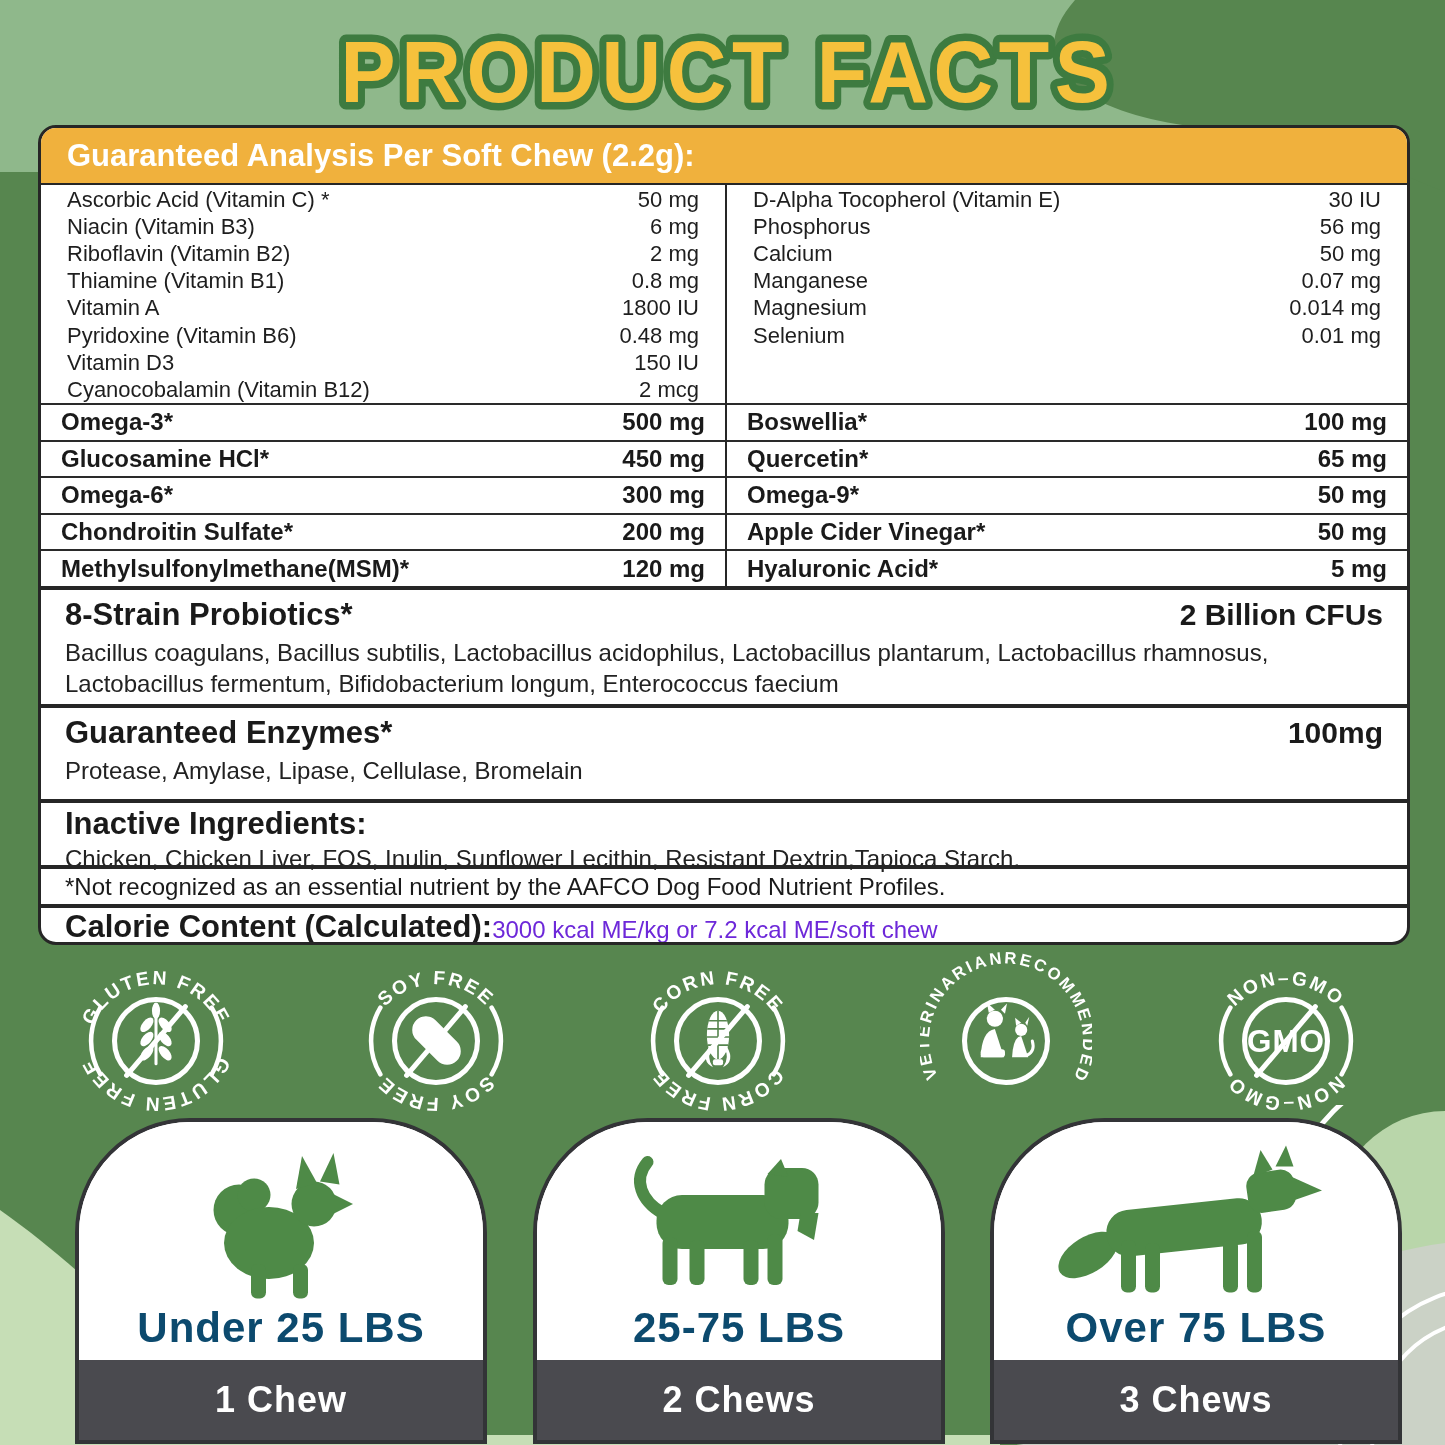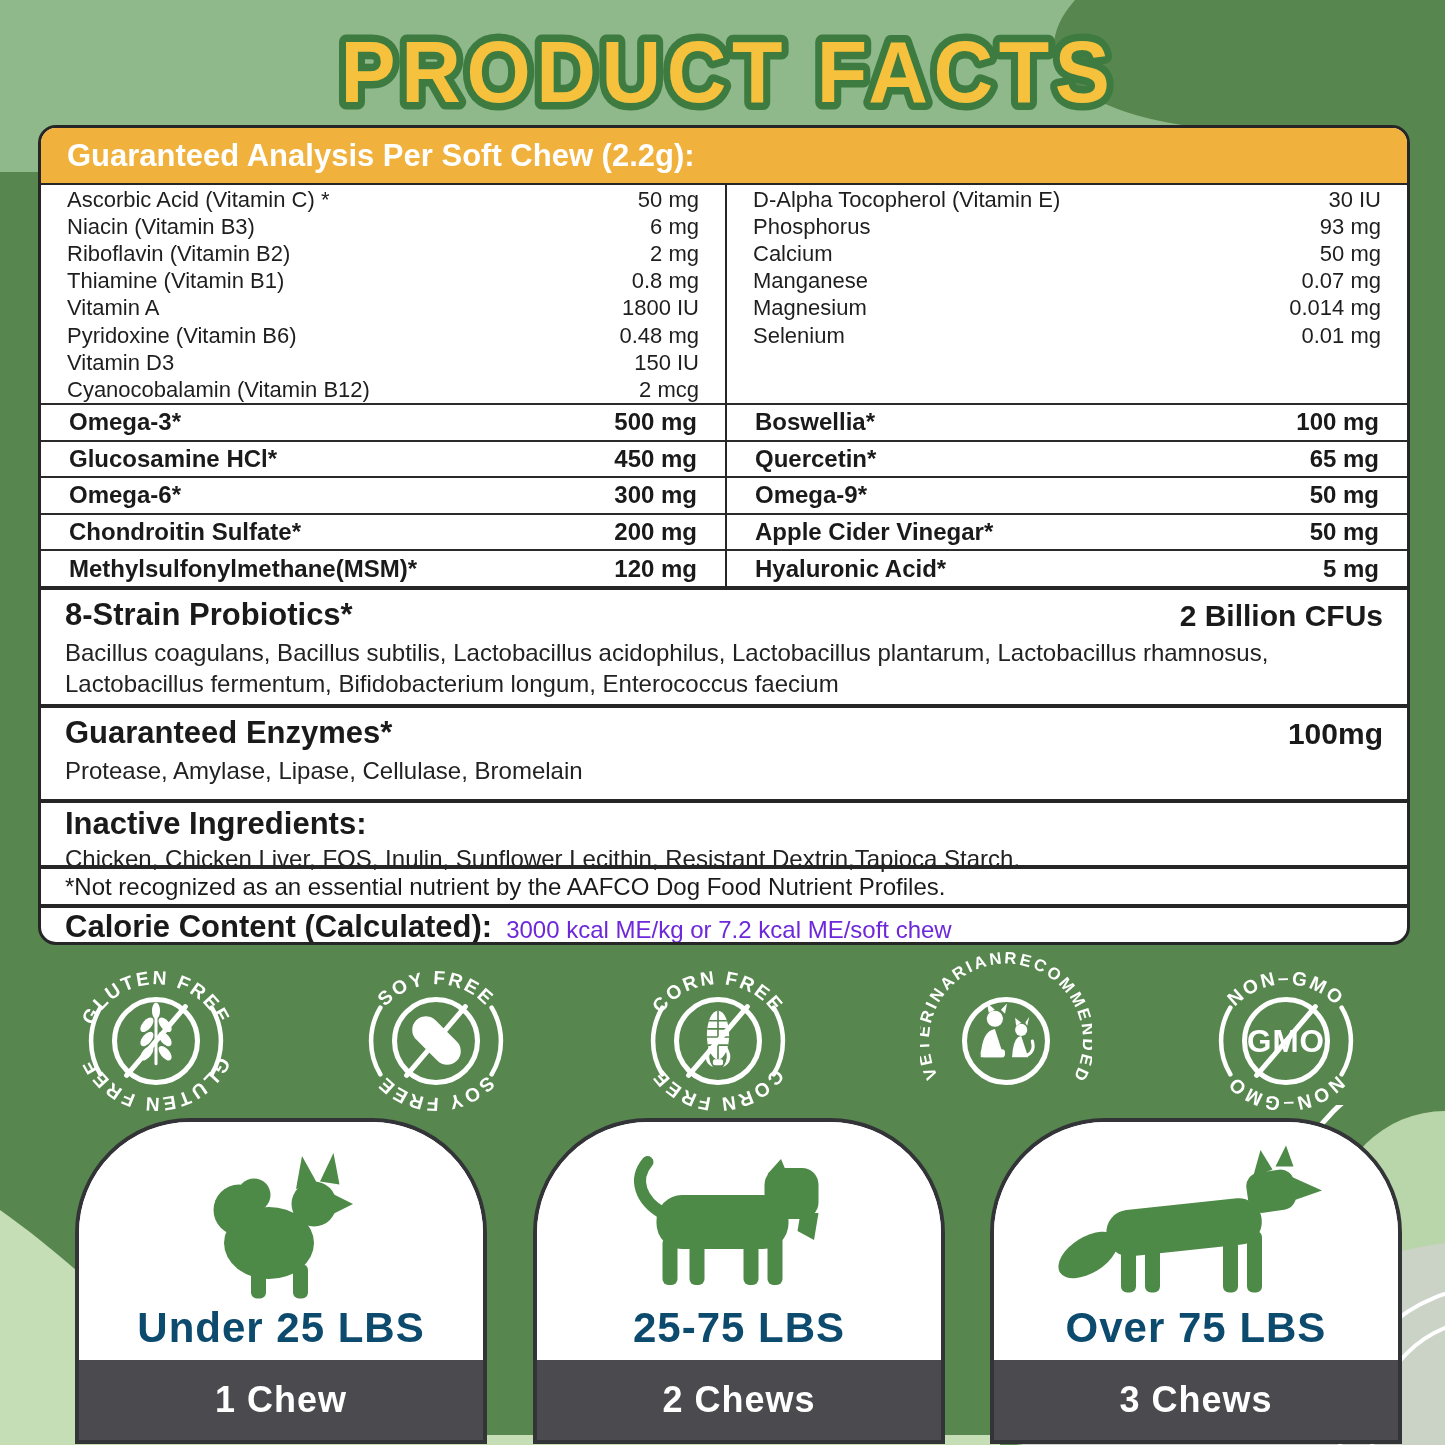--- a/index.html
+++ b/index.html
@@ -35,36 +35,36 @@
   .table-wrap{position:relative;height:401px;display:flex;}
   .tcol{width:686px;box-sizing:border-box;}
   .tcol.right{border-left:2px solid #262626;width:684px;}
   .vrow{
     height:27.2px;display:flex;justify-content:space-between;align-items:center;
     padding:0 26px;font-size:22px;color:#1E1E1E;
   }
   .vrows{padding-top:1px;height:218px;box-sizing:border-box;}
   .brow{
     height:36.6px;display:flex;justify-content:space-between;align-items:center;
-    padding:0 28px;font-size:24px;font-weight:bold;color:#1A1A1A;
+    padding:0 20px;font-size:24px;font-weight:bold;color:#1A1A1A;
     border-top:2px solid #2a2a2a;box-sizing:border-box;
   }
   .section{border-top:4px solid #262626;box-sizing:border-box;padding:0 24px;position:relative;}
-  .sec-head{display:flex;justify-content:space-between;align-items:flex-end;padding-top:7px;}
+  .sec-head{display:flex;justify-content:space-between;align-items:center;padding-top:7px;}
   .sec-title{font-size:31px;font-weight:bold;color:#1A1A1A;}
   .sec-value{font-size:30px;font-weight:bold;color:#1A1A1A;}
   .sec-detail{font-size:24px;color:#222;line-height:31px;margin-top:4px;}
   .probiotics{height:118px;}
   .probiotics .sec-detail{width:1270px;}
   .enzymes{height:95px;}
   .footnote{height:39px;display:flex;align-items:center;font-size:24px;color:#1A1A1A;}
   .inactive{height:66px;}
   .inactive .sec-title{display:block;padding-top:3px;}
   .inactive .sec-detail{margin-top:1px;}
-  .calories{height:42px;display:flex;align-items:center;gap:14px;}
+  .calories{height:42px;display:flex;align-items:center;}
   .calories .sec-title{font-size:31px;}
   .calories .cal-value{font-size:24px;color:#6d28d9;position:relative;top:3px;}
   
   .badge{width:172px;height:172px;}
   .badge text{fill:#ffffff;font-weight:bold;font-family:"Liberation Sans",sans-serif;}
   .badge .arct{font-size:19px;letter-spacing:2.2px;}
   .badge .arcv{font-size:16.5px;letter-spacing:2.6px;}
   .badge .paren{stroke:#fff;stroke-width:4.5;fill:none;stroke-linecap:round;}
   .badge .ring{stroke:#fff;stroke-width:5;fill:none;}
   .badge .slash{stroke:#fff;stroke-width:5;stroke-linecap:round;}
@@ -191,21 +191,21 @@
     <div class="tcol right">
       <div class="vrows">
 
           <div class="vrow">
             <span>D-Alpha Tocopherol (Vitamin E)</span>
             <span>30 IU</span>
           </div>
 
           <div class="vrow">
             <span>Phosphorus</span>
-            <span>93 mg</span>
+            <span>56 mg</span>
           </div>
 
           <div class="vrow">
             <span>Calcium</span>
             <span>50 mg</span>
           </div>
 
 
 
           <div class="vrow">

